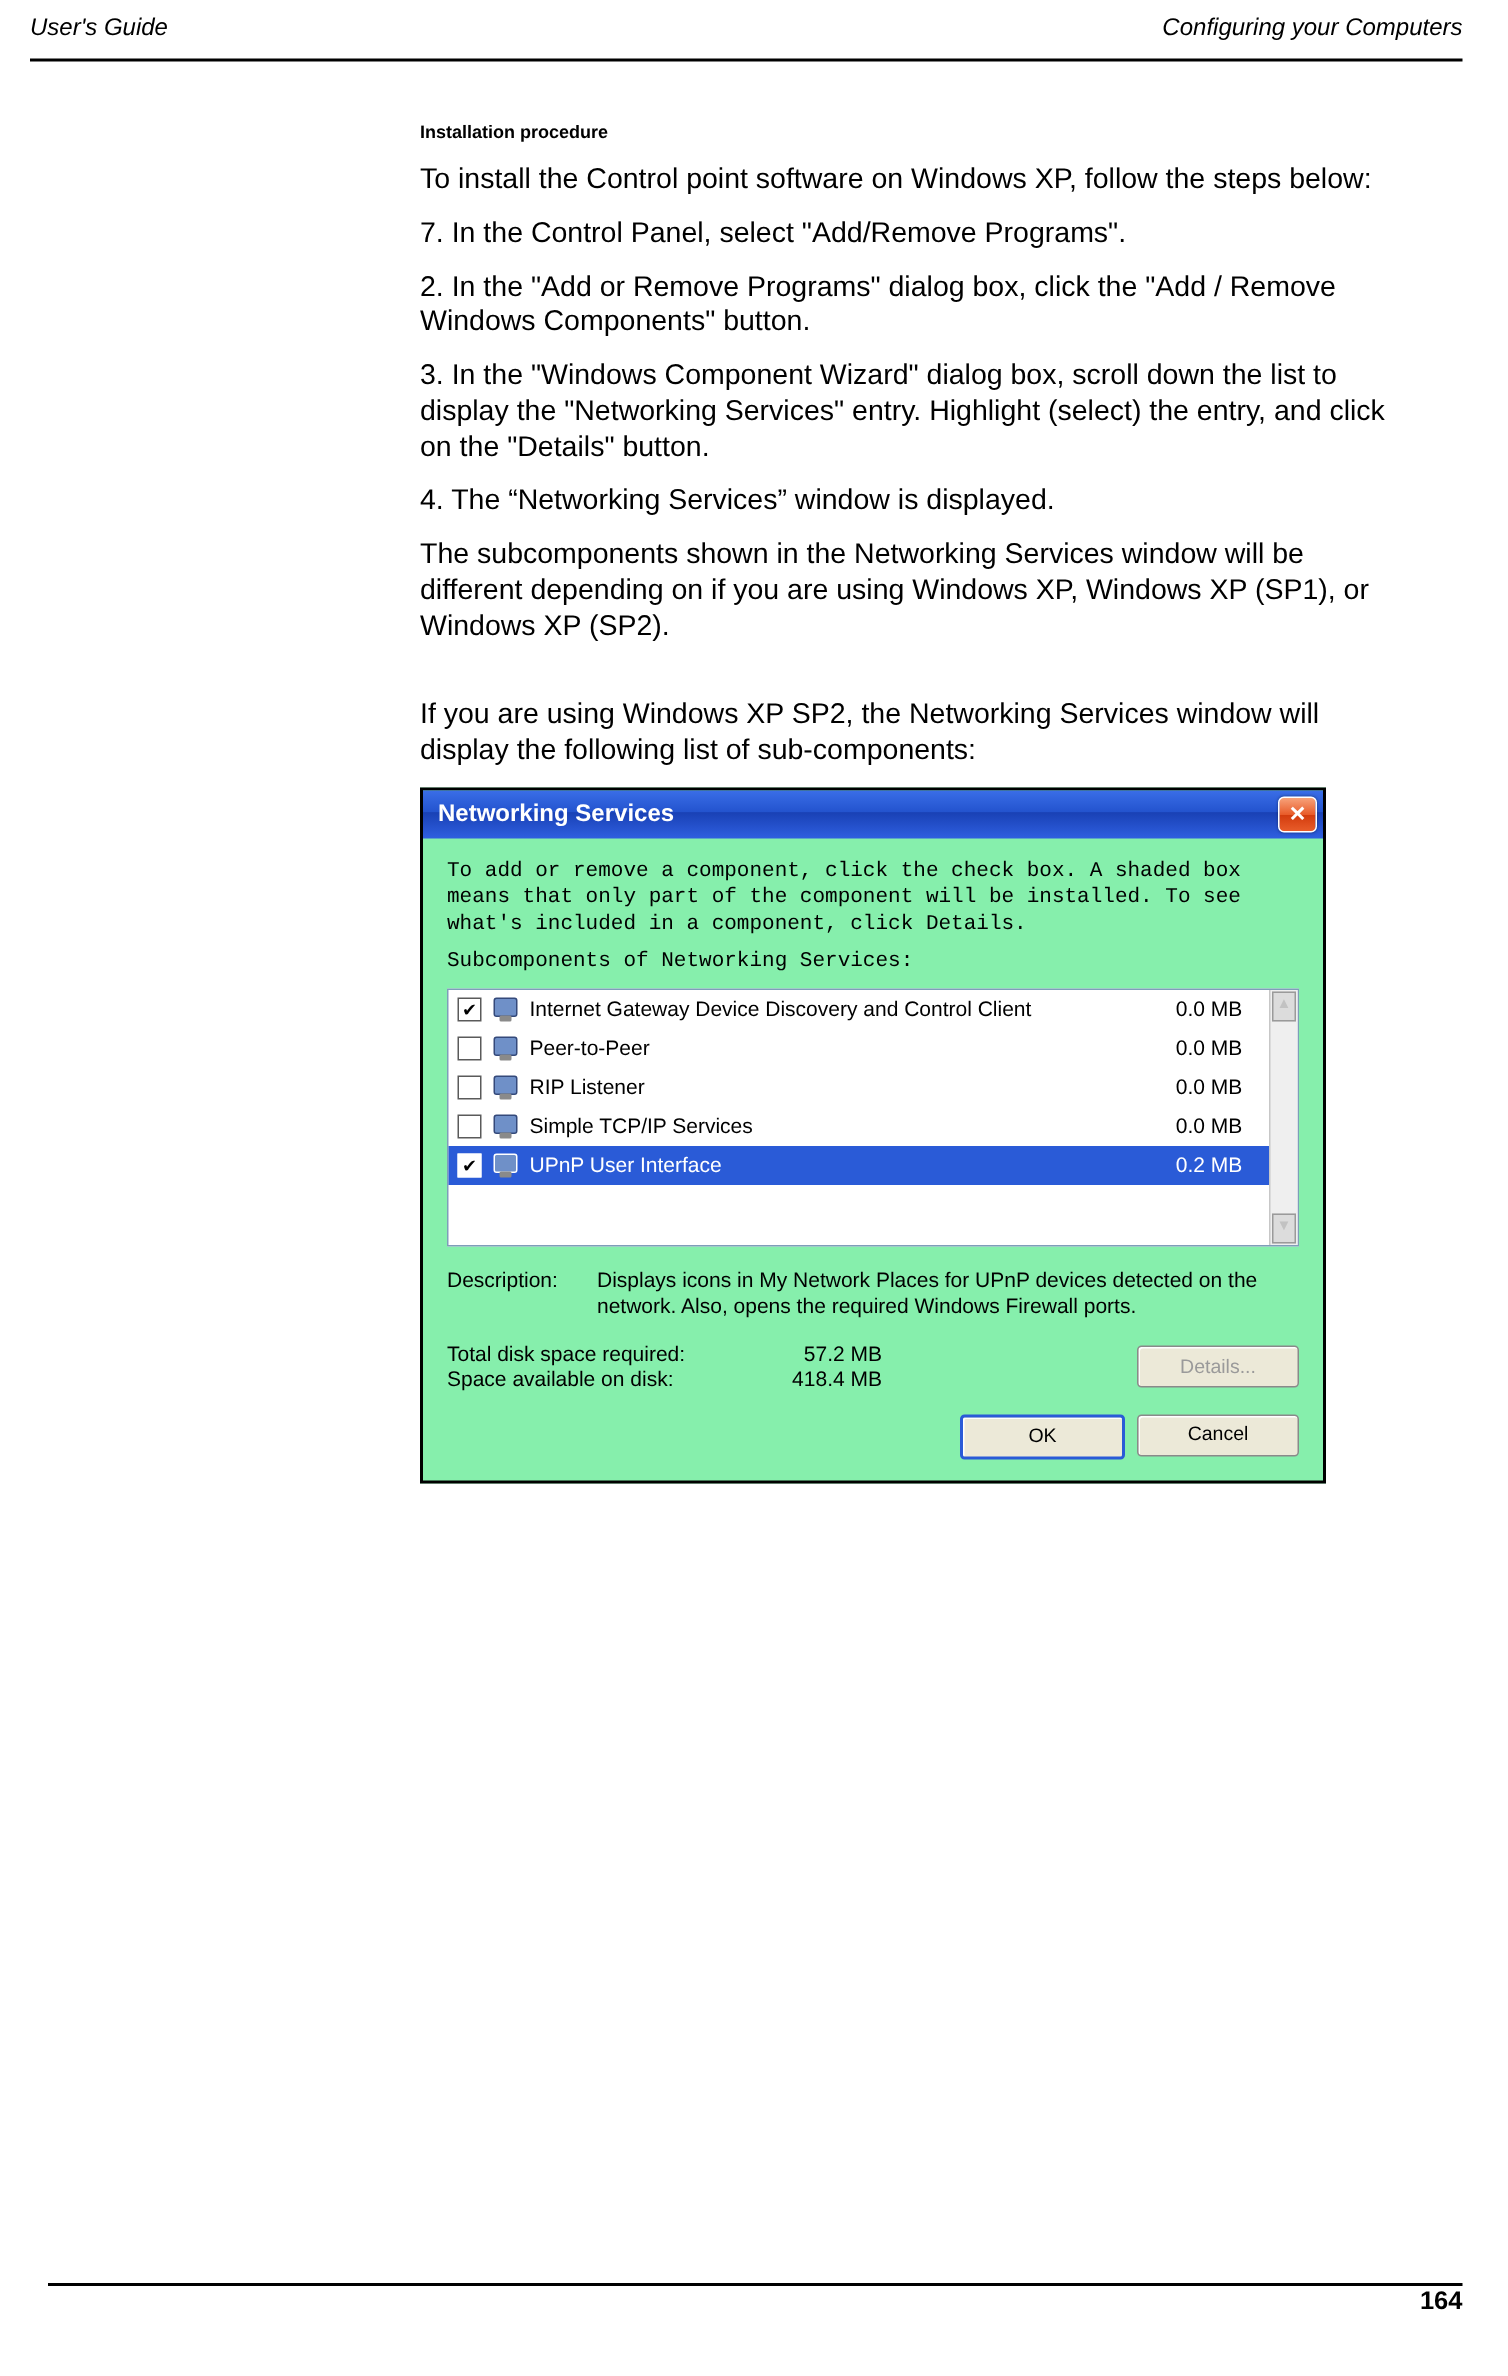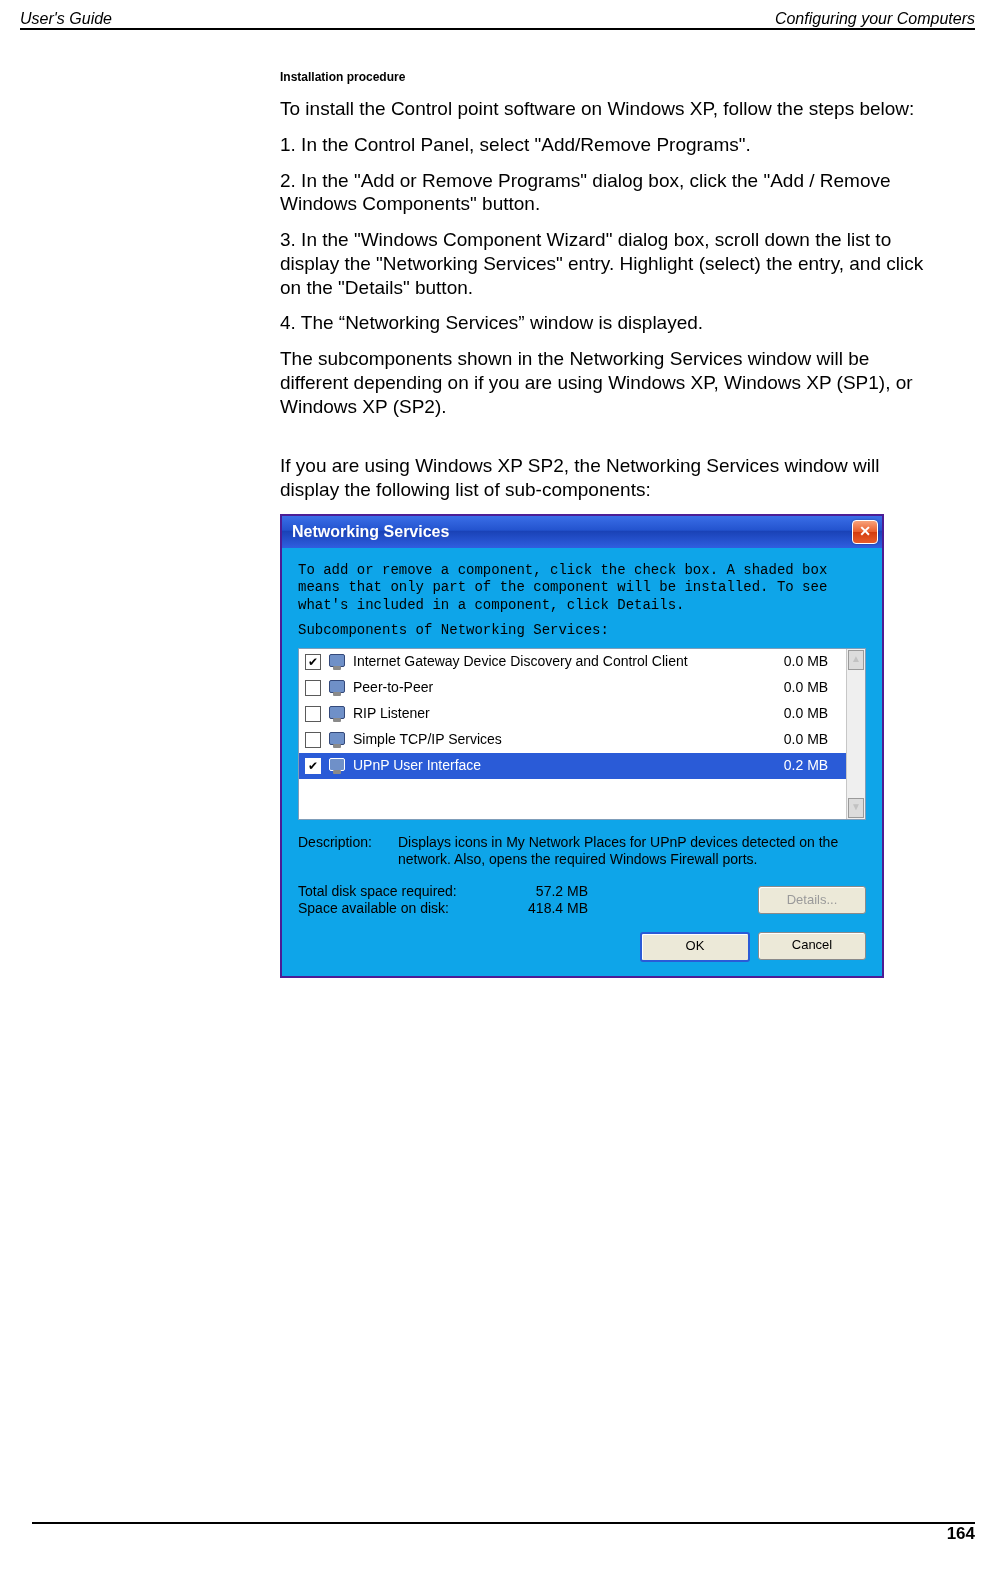--- a/index.html
+++ b/index.html
@@ -15,21 +15,21 @@
     min-height: 1584px;
     position: relative;
     box-sizing: border-box;
     padding: 10px 30px 0 20px;
   }
   .topbar {
     display: flex;
     justify-content: space-between;
     align-items: baseline;
     border-bottom: 2px solid #000;
-    padding-bottom: 0;
+    padding-bottom: 11px;
   }
   .topleft {
     font-style: italic;
     font-size: 16px;
   }
   .topright {
     font-style: italic;
     font-size: 16px;
   }
   .content {
@@ -44,22 +44,22 @@
     font-weight: bold;
     margin: 0 0 12px 0;
   }
   .content p {
     margin: 0 0 12px 0;
   }
   
   .dialog {
     margin-top: 10px;
     width: 600px;
-    border: 2px solid #4c1d95;
-    background: #0ea5e9;
+    border: 2px solid #000000;
+    background: #86efac;
     font-family: Tahoma, Arial, sans-serif;
     font-size: 14px;
     color: #000;
   }
   .titlebar {
     display: flex;
     align-items: center;
     justify-content: space-between;
     height: 32px;
     padding: 0 4px 0 10px;
@@ -232,21 +232,21 @@
 
 <div class="page">
   <div class="topbar">
     <span class="topleft">User's Guide</span>
     <span class="topright">Configuring your Computers</span>
   </div>
 
   <div class="content">
     <h3>Installation procedure</h3>
     <p>To install the Control point software on Windows XP, follow the steps below:</p>
-    <p>1. In the Control Panel, select "Add/Remove Programs".</p>
+    <p>7. In the Control Panel, select "Add/Remove Programs".</p>
     <p>2. In the "Add or Remove Programs" dialog box, click the "Add / Remove Windows Components" button.</p>
     <p>3. In the "Windows Component Wizard" dialog box, scroll down the list to display the "Networking Services" entry. Highlight (select) the entry, and click on the "Details" button.</p>
     <p>4. The “Networking Services” window is displayed.</p>
     <p>The subcomponents shown in the Networking Services window will be different depending on if you are using Windows XP, Windows XP (SP1), or Windows XP (SP2).</p>
     <br>
     <p>If you are using Windows XP SP2, the Networking Services window will display the following list of sub-components:</p>
 
     
     <div class="dialog">
       <div class="titlebar">

